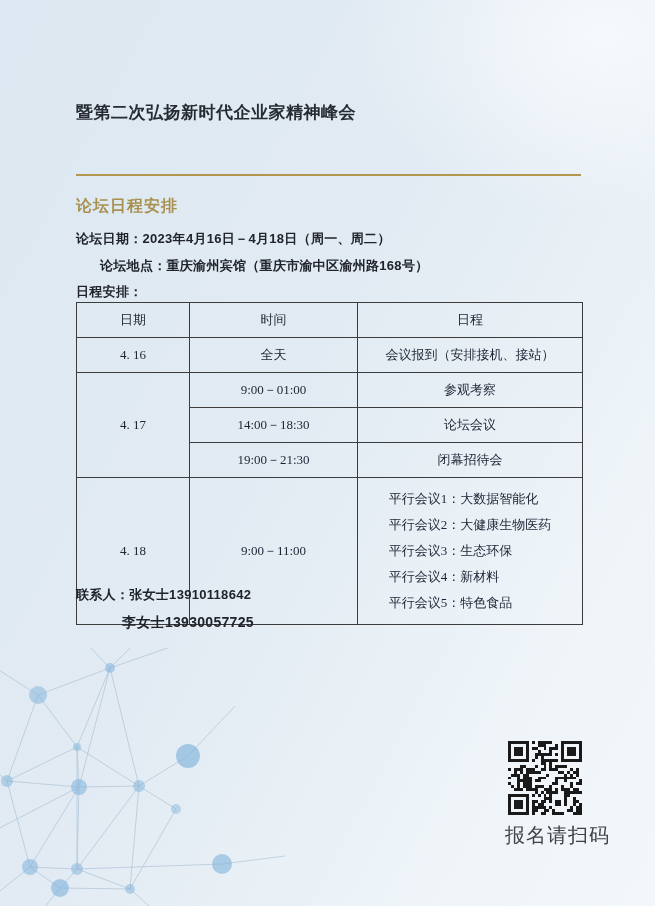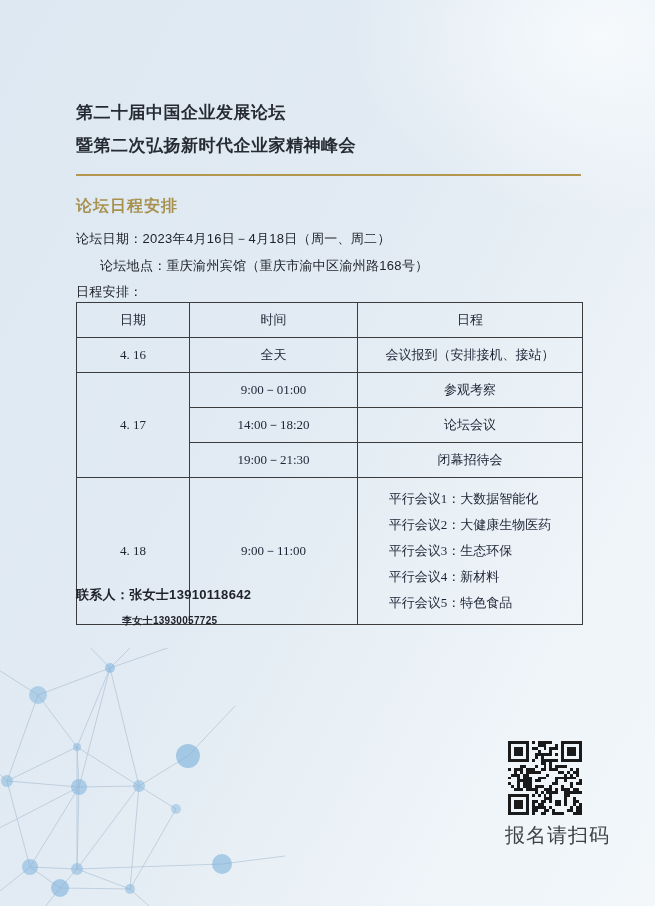--- a/index.html
+++ b/index.html
@@ -28,21 +28,21 @@
   .gold-rule{
     position:absolute; left:0; top:174px; width:505px; height:2px;
     background:#b3974e;
   }
   .section-heading{
     position:absolute; left:0; top:196px;
     font-size:16px; font-weight:700; color:#a8914f; letter-spacing:1px;
   }
   .info-line{
     position:absolute; left:0;
-    font-size:13px; font-weight:400; color:#20232b; letter-spacing:0.3px;
+    font-size:13px; font-weight:700; color:#20232b; letter-spacing:0.3px;
   }
   .info-date{ top:230px; }
   .info-venue{ top:257px;margin-left:24px; }
   .info-schedule{ top:283px; }
 
   table.schedule{
     position:absolute; left:0; top:302px; width:506px;
     border-collapse:collapse; table-layout:fixed;
     font-family:"Liberation Serif", serif;
     font-size:13px; color:#1d2334;
@@ -56,21 +56,21 @@
   col.c-time{ width:168px; }
   col.c-agenda{ width:225px; }
   tr.h-row   { height:23px; }
   tr.r-std   { height:26px; }
   tr.r-last4 { height:24px; }
   tr.r-big   { height:130px; }
   .agenda-block{ display:inline-block; text-align:left; }
   .agenda-line{ line-height:26px; white-space:nowrap; }
 
   .contact-line1{ position:absolute; left:0; top:586px; font-size:13px; font-weight:700; color:#20232b; letter-spacing:0.3px;}
-  .contact-line2{ position:absolute; left:46px; top:614px; font-size:10px; font-weight:700; color:#20232b; letter-spacing:0.3px;}
+  .contact-line2{ position:absolute; left:46px; top:614px; font-size:14px; font-weight:700; color:#20232b; letter-spacing:0.3px;}
 
   .qr-wrap{ position:absolute; left:505px; top:741px; width:80px; text-align:center; }
   .qr-code{ width:74px; height:74px; margin:0 auto; display:block; }
   .qr-caption{
     margin-top:7px; font-size:20px; color:#3f4245;
     font-family:"Liberation Serif", serif; letter-spacing:1px; white-space:nowrap;
   }
 </style>
 </head>
 <body>
@@ -103,21 +103,20 @@
       <circle cx="77" cy="221" r="6" opacity="0.50"></circle>
       <circle cx="60" cy="240" r="9" opacity="0.60"></circle>
       <circle cx="130" cy="241" r="5" opacity="0.50"></circle>
       <circle cx="222" cy="216" r="10" opacity="0.60"></circle>
     </g>
   </svg>
 
   <div class="content">
 
     <div class="title-block">
-      <div class="title-line">第二十届中国企业发展论坛</div>
       <div class="title-line">暨第二次弘扬新时代企业家精神峰会</div>
     </div>
 
     <div class="gold-rule"></div>
 
     <div class="section-heading">论坛日程安排</div>
 
     <div class="info-line info-date">论坛日期：2023年4月16日－4月18日（周一、周二）</div>
     <div class="info-line info-venue">论坛地点：重庆渝州宾馆（重庆市渝中区渝州路168号）</div>
     <div class="info-line info-schedule">日程安排：</div>
@@ -138,21 +137,21 @@
         <td>4. 16</td>
         <td>全天</td>
         <td>会议报到（安排接机、接站）</td>
       </tr>
       <tr class="r-std">
         <td rowspan="3">4. 17</td>
         <td>9:00－01:00</td>
         <td>参观考察</td>
       </tr>
       <tr class="r-std">
-        <td>14:00－18:20</td>
+        <td>14:00－18:30</td>
         <td>论坛会议</td>
       </tr>
       <tr class="r-last4">
         <td>19:00－21:30</td>
         <td>闭幕招待会</td>
       </tr>
       <tr class="r-big">
         <td>4. 18</td>
         <td>9:00－11:00</td>
         <td>

